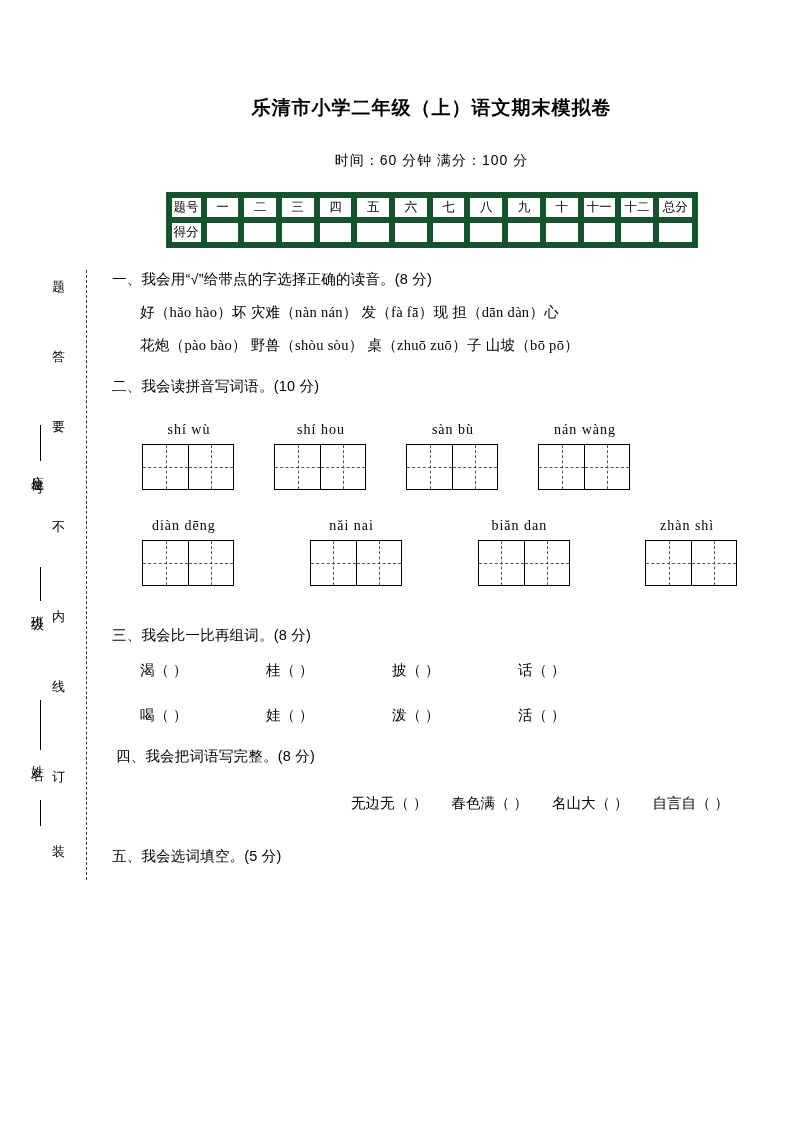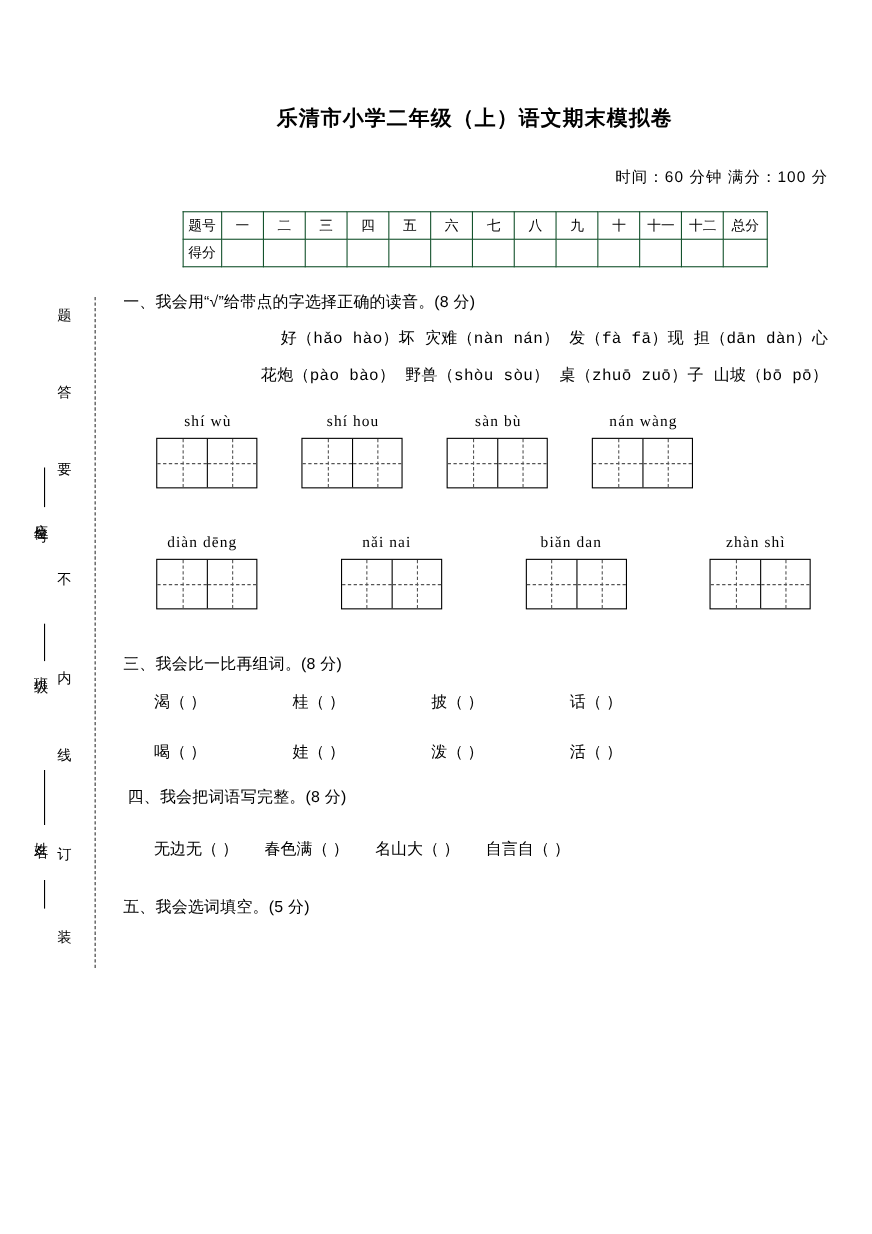--- a/index.html
+++ b/index.html
@@ -66,58 +66,57 @@
   }
   .title {
     text-align: center;
     font-size: 19px;
     font-weight: bold;
     margin-top: 95px;
     font-family: "Liberation Sans", sans-serif;
     letter-spacing: 1px;
   }
   .subtitle {
-    text-align: right;
+    text-align: center;
     font-size: 14px;
     margin-top: 31px;
     font-family: "Liberation Sans", sans-serif;
     letter-spacing: 1px;
   }
   table.score {
     border-collapse: collapse;
     margin: 22px auto 0 auto;
     width: 532px;
     font-size: 12.5px;
     font-family: "Liberation Sans", sans-serif;
   }
   table.score td {
-    border: 1px solid #14532d;
+    border: 6px solid #14532d;
     height: 25px;
     text-align: center;
     vertical-align: middle;
     padding: 0;
   }
   table.score td.head { width: 38px; }
   table.score td.cell { width: 41px; }
   table.score td.total { width: 42px; }
 
   .sect {
     font-size: 14.5px;
     font-family: "Liberation Sans", sans-serif;
     margin-top: 22px;
     margin-left: 2px;
     letter-spacing: 0.2px;
   }
   .line {
     font-size: 14.5px;
-    font-family: Liberation Mono, monospace;
+    font-family: Liberation Serif, serif;
     margin-top: 14px;
     margin-left: 30px;
     letter-spacing: 0.3px;
-    text-align: right;
   }
 
   
   .py-row {
     display: flex;
     margin-left: 18px;
     margin-top: 26px;
   }
   .py-cellgroup {
     width: 122px;
@@ -243,20 +242,21 @@
       <td class="cell"></td>
       <td class="total"></td>
     </tr>
   </tbody>
     </table>
 
   <div class="sect">一、我会用“√”给带点的字选择正确的读音。(8 分)</div>
   <div class="line">好（hǎo hào）坏   灾难（nàn nán）   发（fà fā）现    担（dān dàn）心</div>
   <div class="line">花炮（pào bào）    野兽（shòu sòu）  桌（zhuō zuō）子  山坡（bō pō）</div>
 
+  <div class="sect">二、我会读拼音写词语。(10 分)</div>
 
   <div class="py-row">
     <div class="py-cellgroup">
       <div class="py-text">shí   wù</div>
       <div class="tzg">
           <div class="half"></div>
           <div class="half"></div>
         </div>
     </div>
     <div class="py-cellgroup">
@@ -275,21 +275,21 @@
     </div>
     <div class="py-cellgroup">
       <div class="py-text">nán  wàng</div>
       <div class="tzg">
           <div class="half"></div>
           <div class="half"></div>
         </div>
     </div>
   </div>
 
-  <div class="py-row" style="margin-top:42px;gap:46px;">
+  <div class="py-row" style="margin-top:28px;gap:46px;">
     <div class="py-cellgroup">
       <div class="py-text">diàn  dēng</div>
       <div class="tzg">
           <div class="half"></div>
           <div class="half"></div>
         </div>
     </div>
     <div class="py-cellgroup">
       <div class="py-text">nǎi   nai</div>
       <div class="tzg">
@@ -321,21 +321,21 @@
     <div class="pair-item">话（      ）</div>
   </div>
   <div class="pair-row" style="margin-top:26px;">
     <div class="pair-item">喝（      ）</div>
     <div class="pair-item">娃（      ）</div>
     <div class="pair-item">泼（      ）</div>
     <div class="pair-item">活（      ）</div>
   </div>
 
   <div class="sect" style="margin-left:6px;">四、我会把词语写完整。(8 分)</div>
-  <div class="four-row" style="margin-top:28px;">
+  <div class="four-row" style="margin-top:28px;justify-content:flex-end;">
     <div class="four-item">无边无（  ）</div>
     <div class="four-item">春色满（  ）</div>
     <div class="four-item">名山大（  ）</div>
     <div class="four-item">自言自（  ）</div>
   </div>
 
   <div class="sect" style="margin-top:34px;">五、我会选词填空。(5 分)</div>
 
 </div>
 

